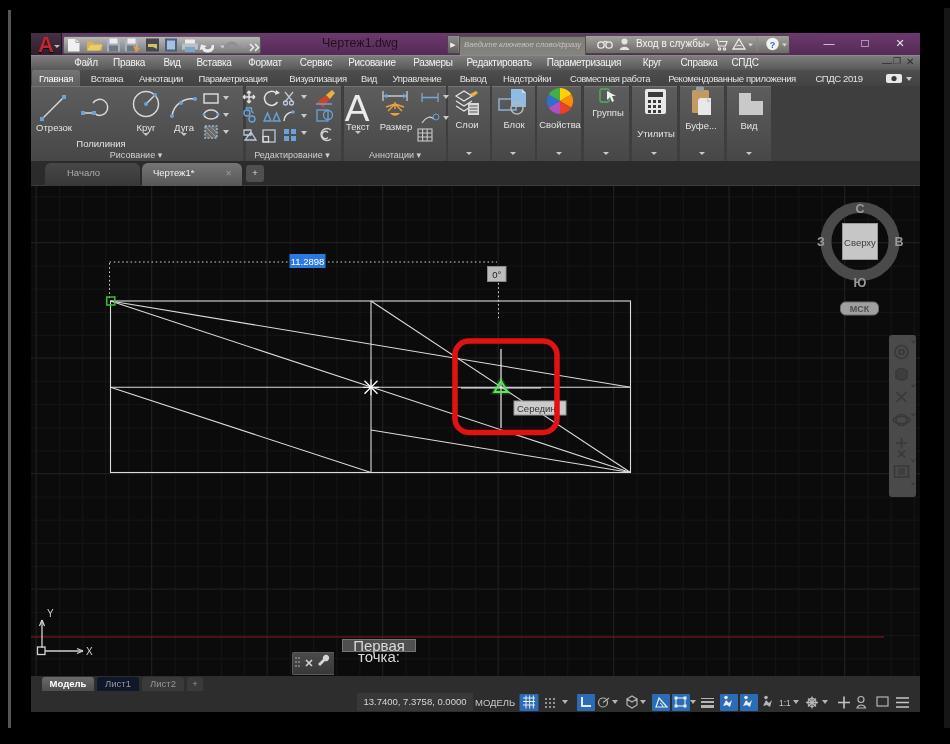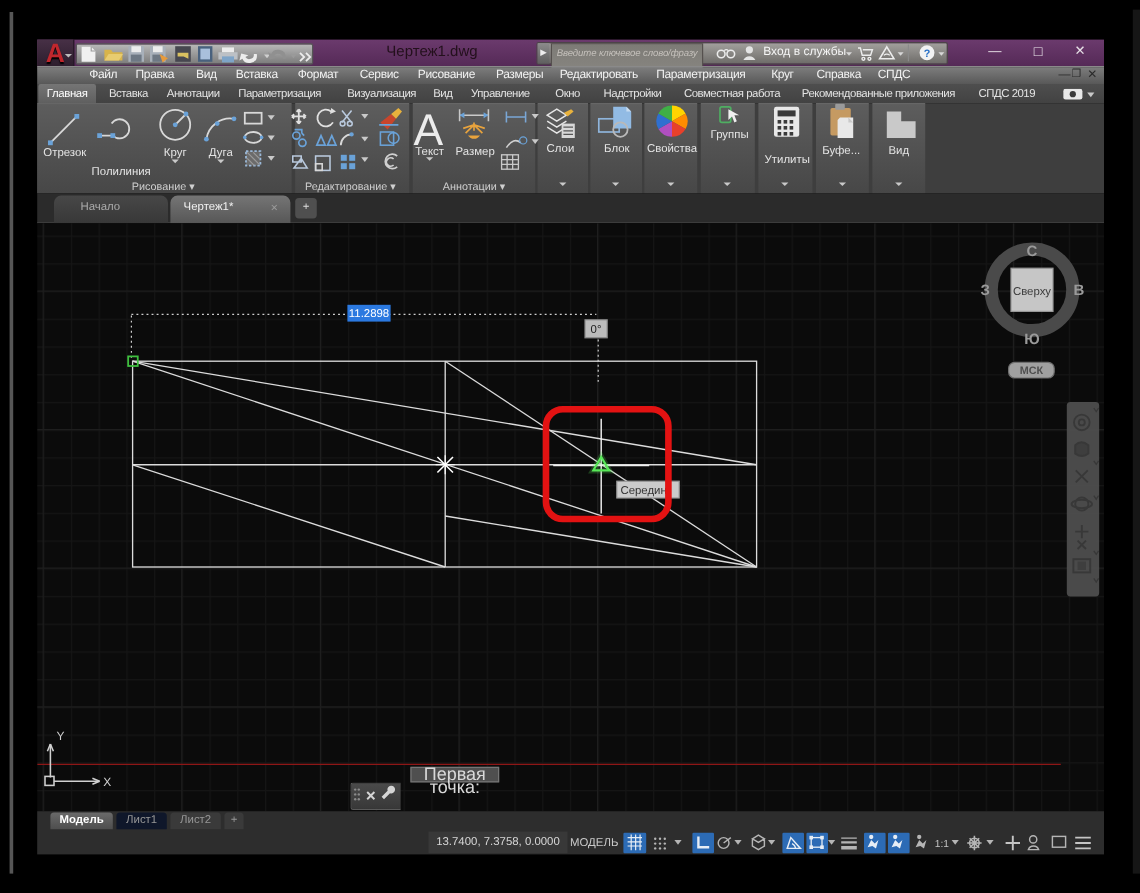--- a/index.html
+++ b/index.html
@@ -147,21 +147,21 @@
   <span class="abs" style="left:906px;top:56px;color:#2a2a2a;font-size:10px;">✕</span>
 
   <div id="ribtabs" class="abs"></div>
   <div id="rtactive" class="abs">Главная</div>
   <span class="rt" style="left:107px;">Вставка</span>
   <span class="rt" style="left:161px;">Аннотации</span>
   <span class="rt" style="left:233px;">Параметризация</span>
   <span class="rt" style="left:318px;">Визуализация</span>
   <span class="rt" style="left:369px;">Вид</span>
   <span class="rt" style="left:417px;">Управление</span>
-  <span class="rt" style="left:473px;">Окно</span>
+  <span class="rt" style="left:473px;">Вывод</span>
   <span class="rt" style="left:527px;">Надстройки</span>
   <span class="rt" style="left:610px;">Совместная работа</span>
   <span class="rt" style="left:732px;">Рекомендованные приложения</span>
   <span class="rt" style="left:839px;">СПДС 2019</span>
   <svg class="abs" style="left:886px;top:74px;" width="28" height="11">
       <rect x="0" y="0" width="16" height="9" rx="2" fill="#e8e8e8"></rect>
       <circle cx="8" cy="4.5" r="2.6" fill="#3a3a3a"></circle>
       <path d="M20 3 l3 4 3-4z" fill="#c9c9c9"></path>
     </svg>
 

